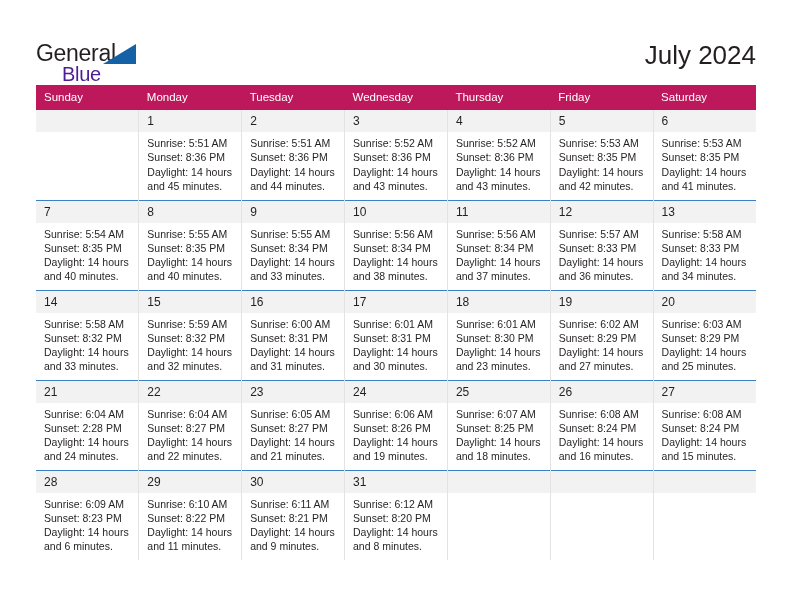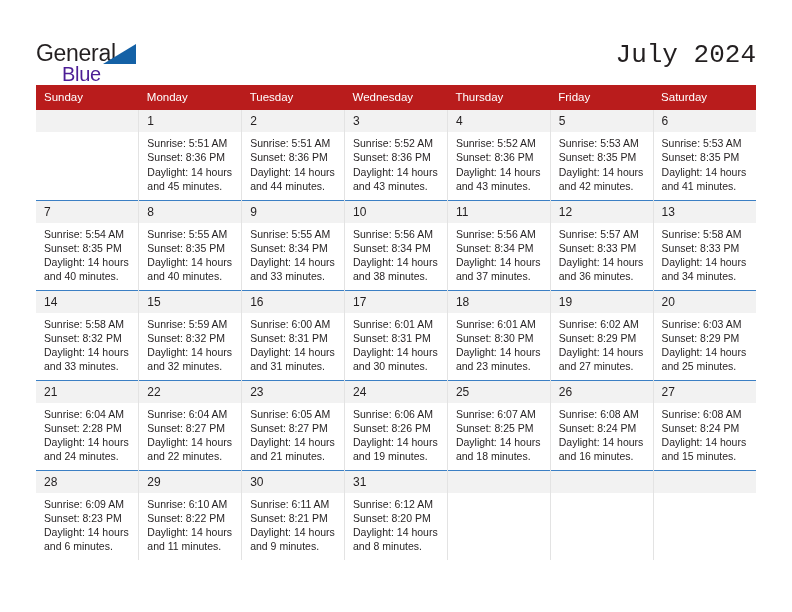--- a/index.html
+++ b/index.html
@@ -61,21 +61,20 @@
     left: 67px;
     top: 4px;
     width: 0;
     height: 0;
     border-left: 33px solid transparent;
     border-bottom: 20px solid #1461a6;
   }
   .title-wrap {
     text-align: left;
     flex: none;
-    font-family: Liberation Mono, monospace;
   }
   .cal-title {
     font-size: 26px;
     font-weight: normal;
     color: #231f20;
     line-height: 30px;
     white-space: nowrap;
   }
   .cal-subtitle {
     font-size: 13.5px;
@@ -88,21 +87,21 @@
   
   .calendar {
     width: 720px;
     border-collapse: collapse;
     table-layout: fixed;
     margin-top: 5px;
   }
   .calendar col { width: 102.857px; }
 
   .calendar thead th {
-    background: #b91c1c;
+    background: #be185d;
     color: #ffffff;
     font-size: 11.5px;
     font-weight: normal;
     text-align: left;
     padding: 5px 0 6px 8px;
     line-height: 14px;
     border: none;
   }
 
   .week-row > td {

